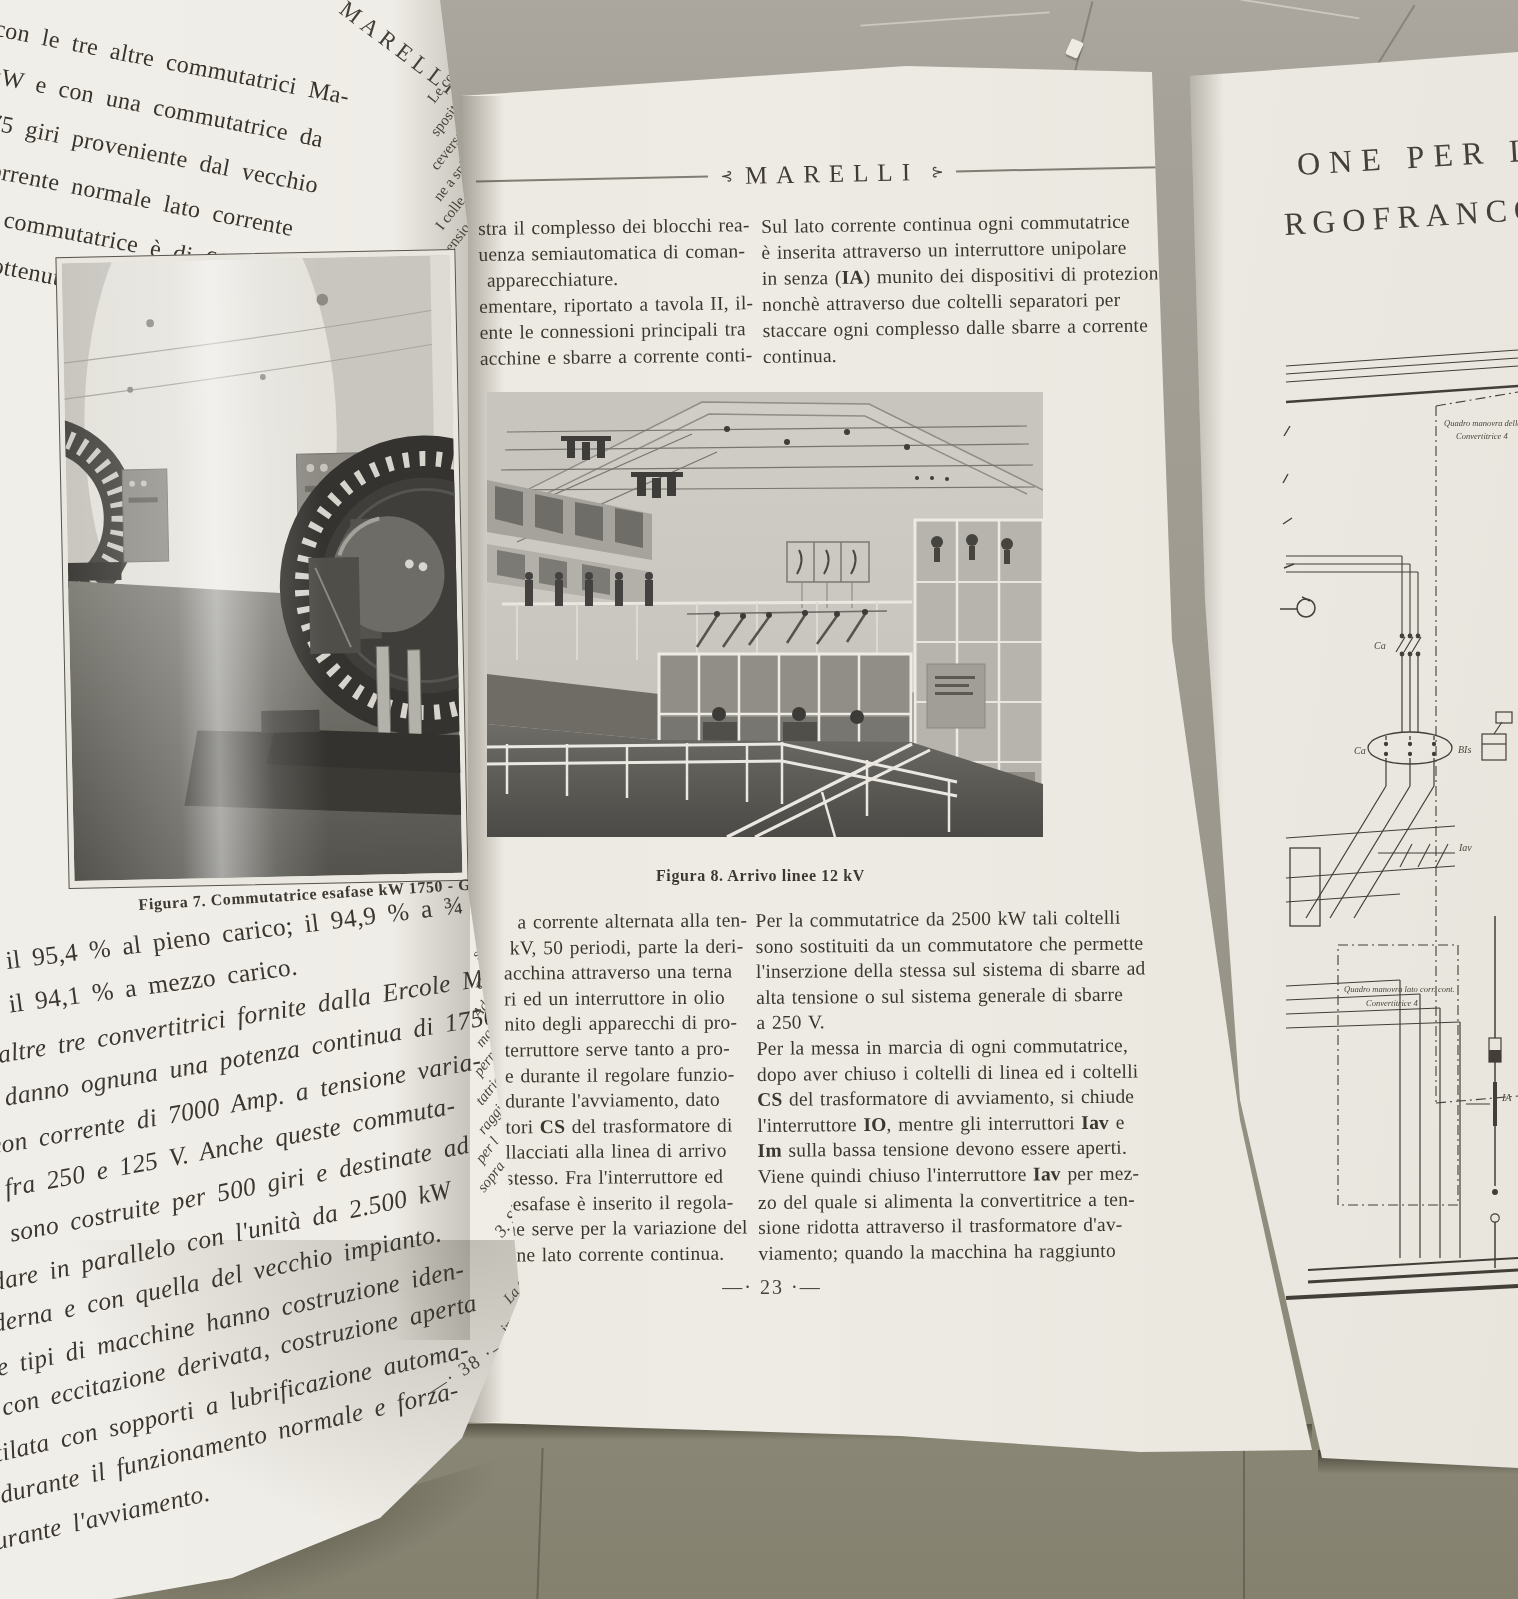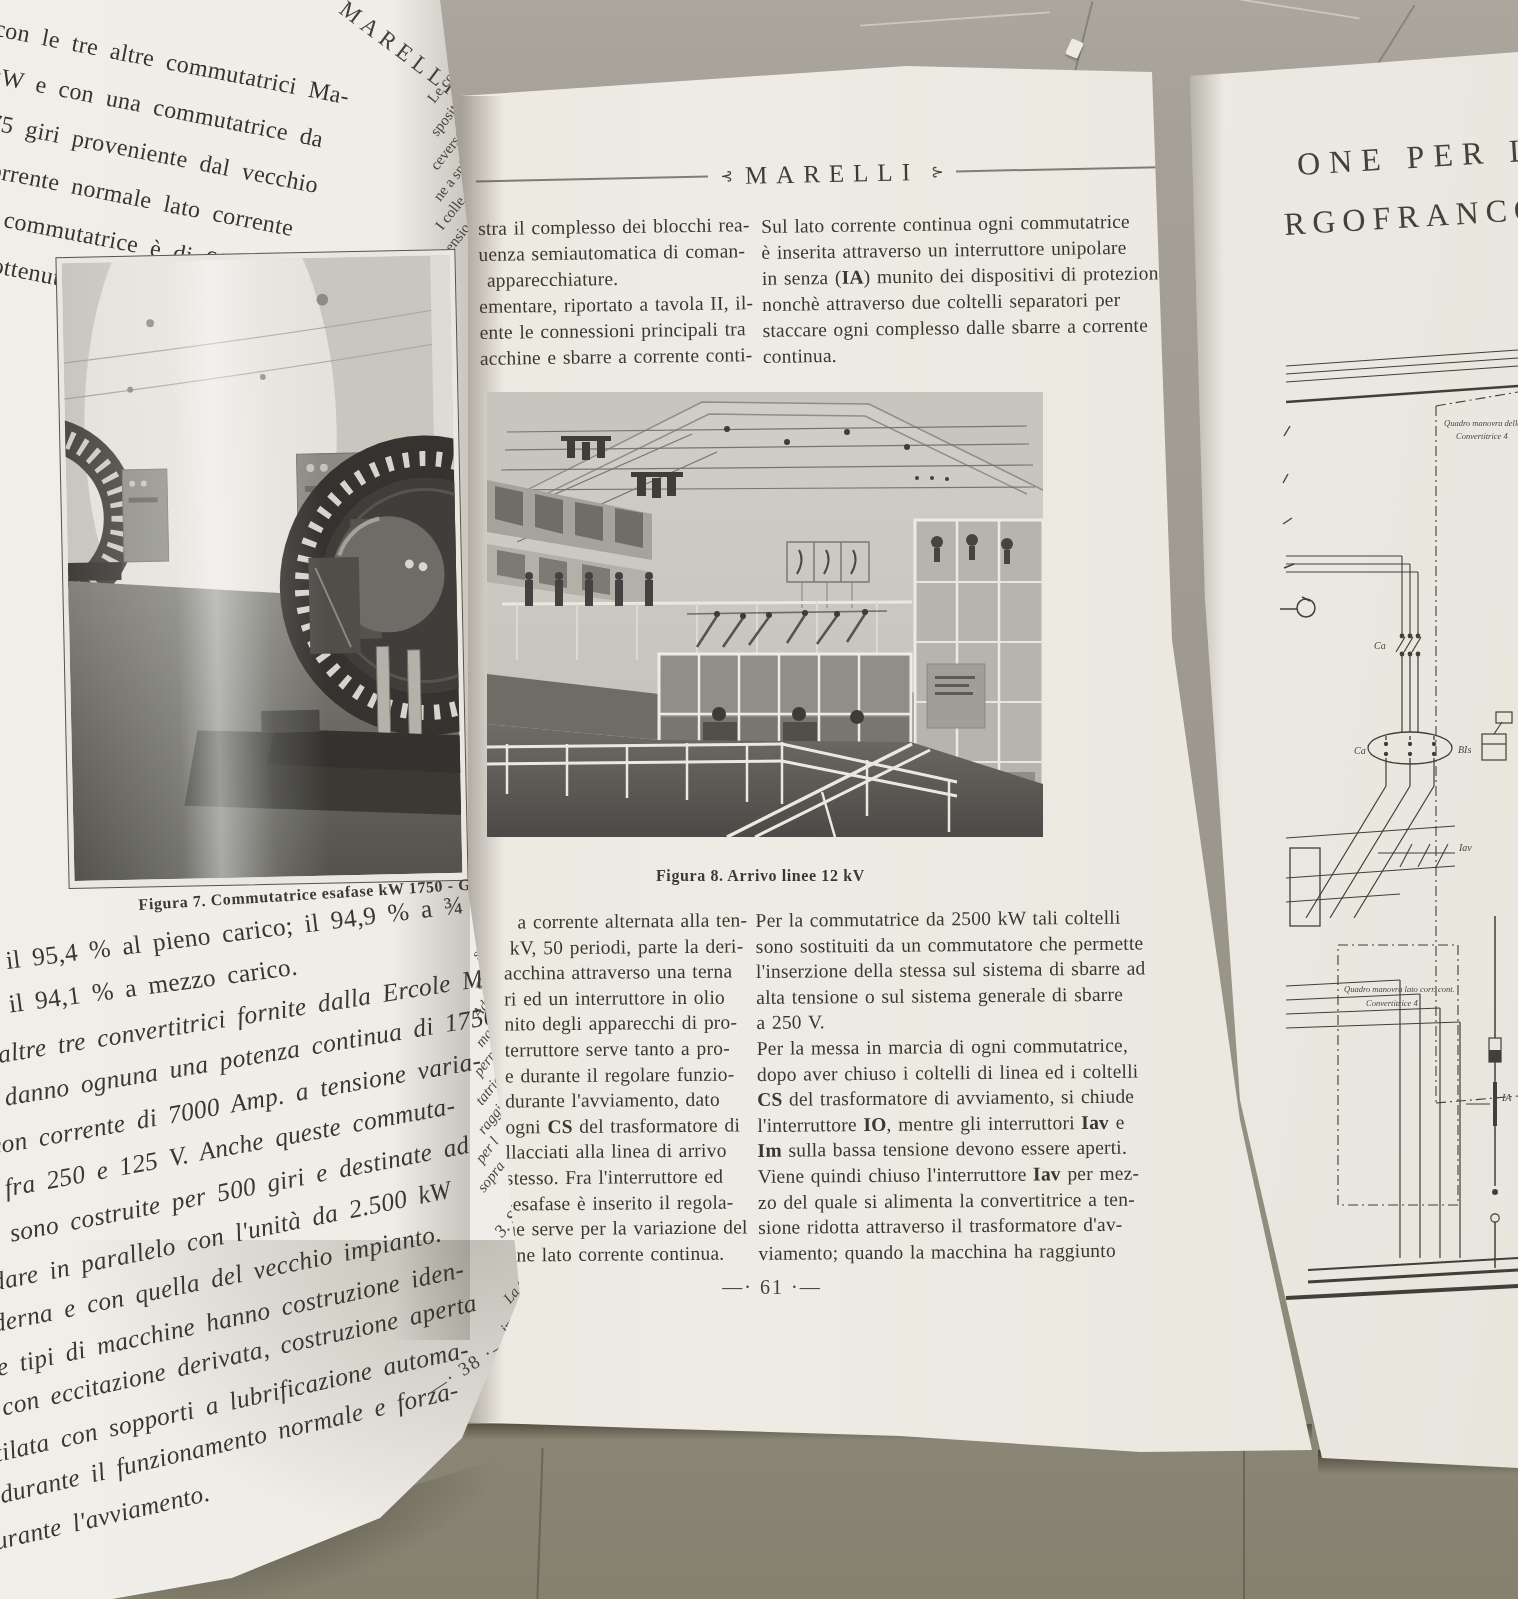--- a/index.html
+++ b/index.html
@@ -446,21 +446,21 @@
 
     <div class="col small" style="left:505px;top:908px;width:345px;transform:rotate(-.5deg);">
       <div class="ln" style="padding-left:14px;">a corrente alternata alla ten-</div>
       <div class="ln" style="padding-left:6px;">kV, 50 periodi, parte la deri-</div>
       <div class="ln">acchina attraverso una terna</div>
       <div class="ln">ri ed un interruttore in olio</div>
       <div class="ln">nito degli apparecchi di pro-</div>
       <div class="ln">terruttore serve tanto a pro-</div>
       <div class="ln">e durante il regolare funzio-</div>
       <div class="ln">durante l'avviamento, dato</div>
-      <div class="ln"><span>ogni </span><span class="b">CS</span><span> del trasformatore di</span></div>
+      <div class="ln"><span>tori </span><span class="b">CS</span><span> del trasformatore di</span></div>
       <div class="ln">llacciati alla linea di arrivo</div>
       <div class="ln">stesso. Fra l'interruttore ed</div>
       <div class="ln">-esafase è inserito il regola-</div>
       <div class="ln">ne serve per la variazione del</div>
       <div class="ln">one lato corrente continua.</div>
     </div>
     <div class="col small" style="left:757px;top:906px;width:435px;transform:rotate(-.5deg);">
       <div class="ln">Per la commutatrice da 2500 kW tali coltelli</div>
       <div class="ln">sono sostituiti da un commutatore che permette</div>
       <div class="ln">l'inserzione della stessa sul sistema di sbarre ad</div>
@@ -470,21 +470,21 @@
       <div class="ln">dopo aver chiuso i coltelli di linea ed i coltelli</div>
       <div class="ln"><span class="b">CS</span><span> del trasformatore di avviamento, si chiude</span></div>
       <div class="ln"><span>l'interruttore </span><span class="b">IO</span><span>, mentre gli interruttori </span><span class="b">Iav</span><span> e</span></div>
       <div class="ln"><span class="b">Im</span><span> sulla bassa tensione devono essere aperti.</span></div>
       <div class="ln"><span>Viene quindi chiuso l'interruttore </span><span class="b">Iav</span><span> per mez-</span></div>
       <div class="ln">zo del quale si alimenta la convertitrice a ten-</div>
       <div class="ln">sione ridotta attraverso il trasformatore d'av-</div>
       <div class="ln">viamento; quando la macchina ha raggiunto</div>
     </div>
 
-    <div class="abs pgnum nw" style="left:692px;top:1276px;width:160px;text-align:center;">—· 61 ·—</div>
+    <div class="abs pgnum nw" style="left:692px;top:1276px;width:160px;text-align:center;">—· 23 ·—</div>
   </div>
 
   <div id="leftpage" class="sheet">
     <div class="lp-edge-shade"></div>
     <div class="lp-curl-shade"></div>
 
     <div class="marelli-frag nw">MARELLI</div>
 
     <div class="lpt">
       <div class="ln">richi con le tre altre commutatrici Ma-</div>

